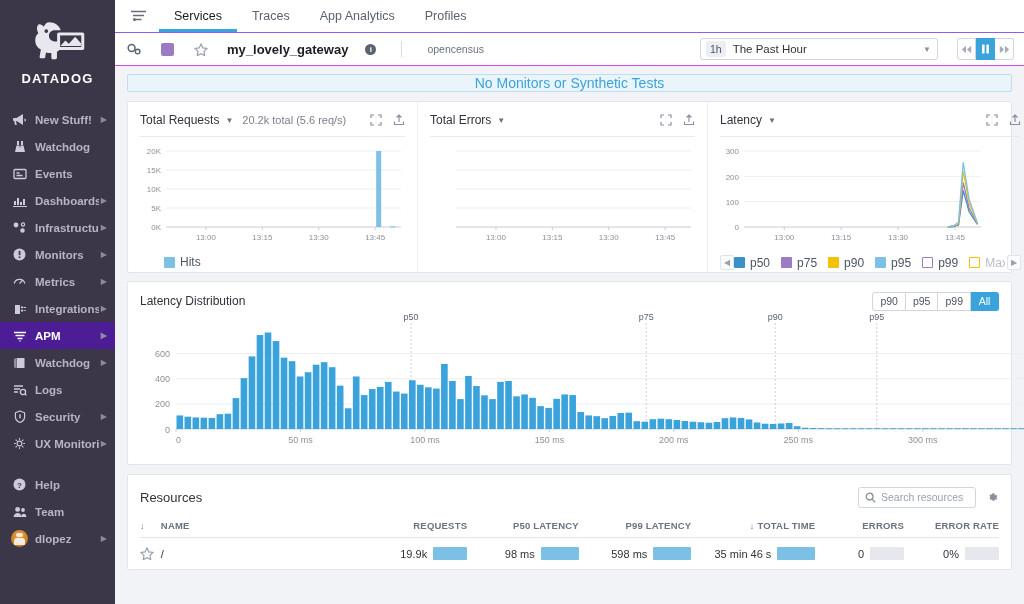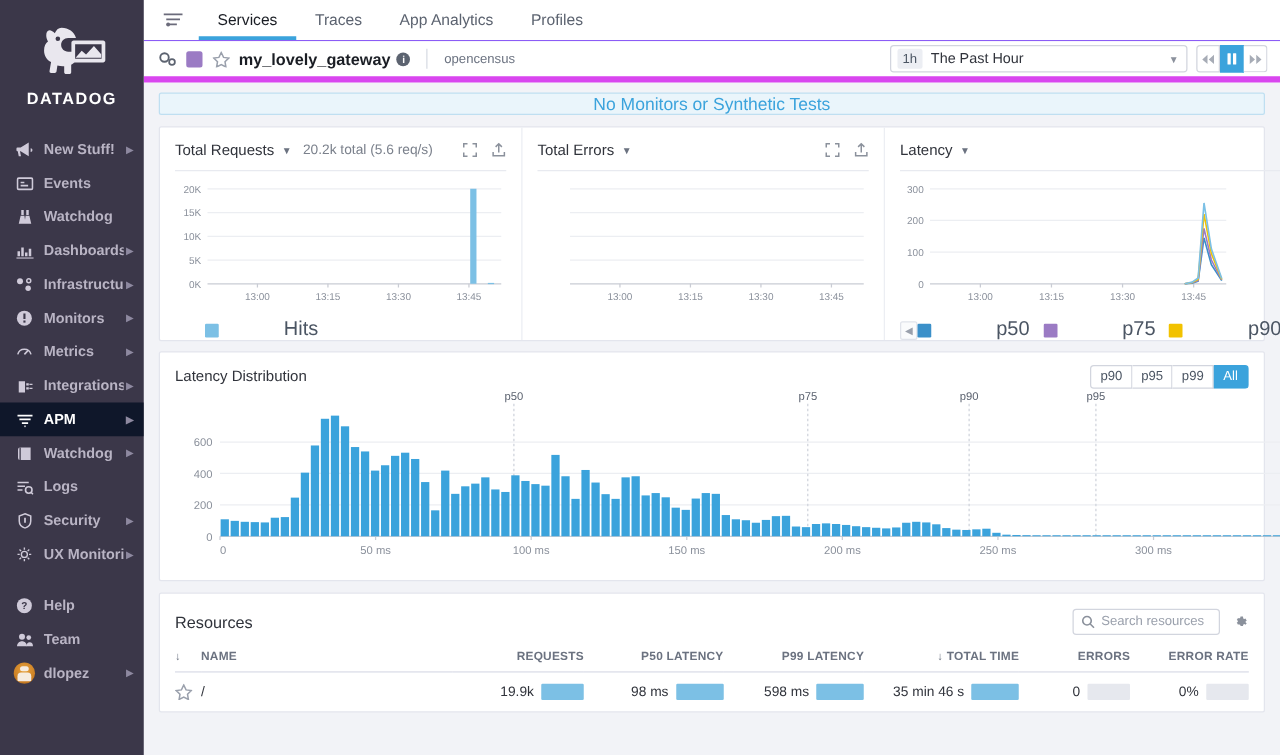--- a/index.html
+++ b/index.html
@@ -32,21 +32,21 @@
     color: #fff; font-size: 13px; font-weight: bold;
     letter-spacing: 1.2px; margin-top: 1px;
   }
   .nav-list { padding-top: 6px; }
   .nav-item {
     display: flex; align-items: center;
     height: 27px; padding: 0 8px 0 11px;
     color: #b9b4c4; font-size: 11.5px;
     cursor: pointer; position: relative;
   }
-  .nav-item.active { background: #0f172a; color: #fff; font-weight: bold; }
+  .nav-item.active { background: #4c1d95; color: #fff; font-weight: bold; }
   .nav-ico {
     width: 17px; height: 16px; flex: 0 0 17px;
     margin-right: 7px;
     display: flex; align-items: center; justify-content: center;
     color: #cfcad9;
   }
   .nav-item.active .nav-ico { color: #fff; }
   .nav-label { flex: 1 1 auto; white-space: nowrap; overflow: hidden; font-weight: bold; }
   .nav-caret {
     font-size: 8px; color: #8e89a0; flex: 0 0 auto; margin-left: 2px;
@@ -93,21 +93,22 @@
     font-size: 12.5px; color: #5c6370; cursor: pointer;
     border-bottom: 3px solid transparent;
   }
   .tab.active { color: #1a1d24; border-bottom-color: #3ba3dc; font-weight: normal; }
 
   
   .svc-header {
     height: 33px; background: #fff;
     display: flex; align-items: center;
     padding: 0 10px 0 12px;
-    border-bottom: 5px solid #d946ef;
+    border-bottom: 1px solid #d946ef;
+    gap: 12px;
   }
   .gear-stack { color: #5c6370; display: flex; align-items: center; margin-right: 7px; cursor: pointer; }
   .color-swatch {
     width: 13px; height: 13px; border-radius: 2px;
     background: #9b7bc4; margin-right: 8px; flex: 0 0 13px;
   }
   .star { color: #9aa0ac; margin-right: 7px; cursor: pointer; display: flex; }
   .svc-name { font-size: 13px; font-weight: bold; color: #1a1d24; margin-right: 5px; }
   .info-ico {
     width: 11px; height: 11px; border-radius: 50%;
@@ -172,21 +173,21 @@
   .g-actions { margin-left: auto; display: flex; gap: 11px; color: #8b919c; }
   .g-act { cursor: pointer; display: flex; }
   .g-rule { height: 1px; background: #e8eaf0; margin-top: 7px; }
 
   .plot { position: relative; margin-top: 8px; }
   .plot svg { display: block; }
 
   .legend-row { display: flex; align-items: center; margin-top: 5px; }
   .lg-item { display: flex; align-items: center; margin-right: 11px; }
   .lg-swatch { width: 11px; height: 11px; border-radius: 1px; margin-right: 5px; }
-  .lg-text { font-size: 16px; color: #4b5563; margin-left: 47px; }
+  .lg-text { font-size: 12px; color: #4b5563; }
   .lg-arrow {
     width: 14px; height: 15px; border: 1px solid #e0e3ea; background: #fafbfc;
     display: flex; align-items: center; justify-content: center;
     font-size: 8px; color: #9aa0ac; border-radius: 2px; cursor: pointer;
   }
 
   
   .ld-card { margin-top: 8px; padding: 9px 12px 10px 12px; }
   .ld-head { display: flex; align-items: center; height: 20px; }
   .ld-title { font-size: 12px; color: #30333b; }
@@ -266,35 +267,35 @@
         <svg width="14" height="13" viewBox="0 0 14 13" fill="currentColor">
             <path d="M1 5h2.5L10 1v11L3.5 8H3l.8 4H2L1.2 8H1a1 1 0 01-1-1V6a1 1 0 011-1zm10.5.5a1.5 1.5 0 010 3z"></path>
           </svg>
       </span>
       <span class="nav-label">New Stuff!</span>
       <span class="nav-caret">▶</span>
     </div>
 
     <div class="nav-item">
       <span class="nav-ico">
+        <svg width="14" height="13" viewBox="0 0 14 13" fill="currentColor">
+            <path d="M4 1h2v4H4zM8 1h2v4H8zM3.5 5.5h3L7.5 12H2zM7.5 5.5h3L12 12H6.5z"></path>
+          </svg>
+      </span>
+      <span class="nav-label">Watchdog</span>
+    </div>
+
+    <div class="nav-item">
+      <span class="nav-ico">
         <svg width="14" height="12" viewBox="0 0 14 12" fill="none" stroke="currentColor" stroke-width="1.3">
             <rect x="1" y="1.5" width="12" height="9" rx="1"></rect>
             <path d="M3.5 5h3M3.5 7.5h6"></path>
           </svg>
       </span>
       <span class="nav-label">Events</span>
-    </div>
-
-    <div class="nav-item">
-      <span class="nav-ico">
-        <svg width="14" height="13" viewBox="0 0 14 13" fill="currentColor">
-            <path d="M4 1h2v4H4zM8 1h2v4H8zM3.5 5.5h3L7.5 12H2zM7.5 5.5h3L12 12H6.5z"></path>
-          </svg>
-      </span>
-      <span class="nav-label">Watchdog</span>
     </div>
 
     <div class="nav-item">
       <span class="nav-ico">
         <svg width="14" height="12" viewBox="0 0 14 12" fill="currentColor">
             <path d="M1 10V6h2v4zM4 10V3h2v7zM7 10V7h2v3zM10 10V4h2v6z"></path>
             <path d="M0 11h14v1H0z"></path>
           </svg>
       </span>
       <span class="nav-label">Dashboards</span>

